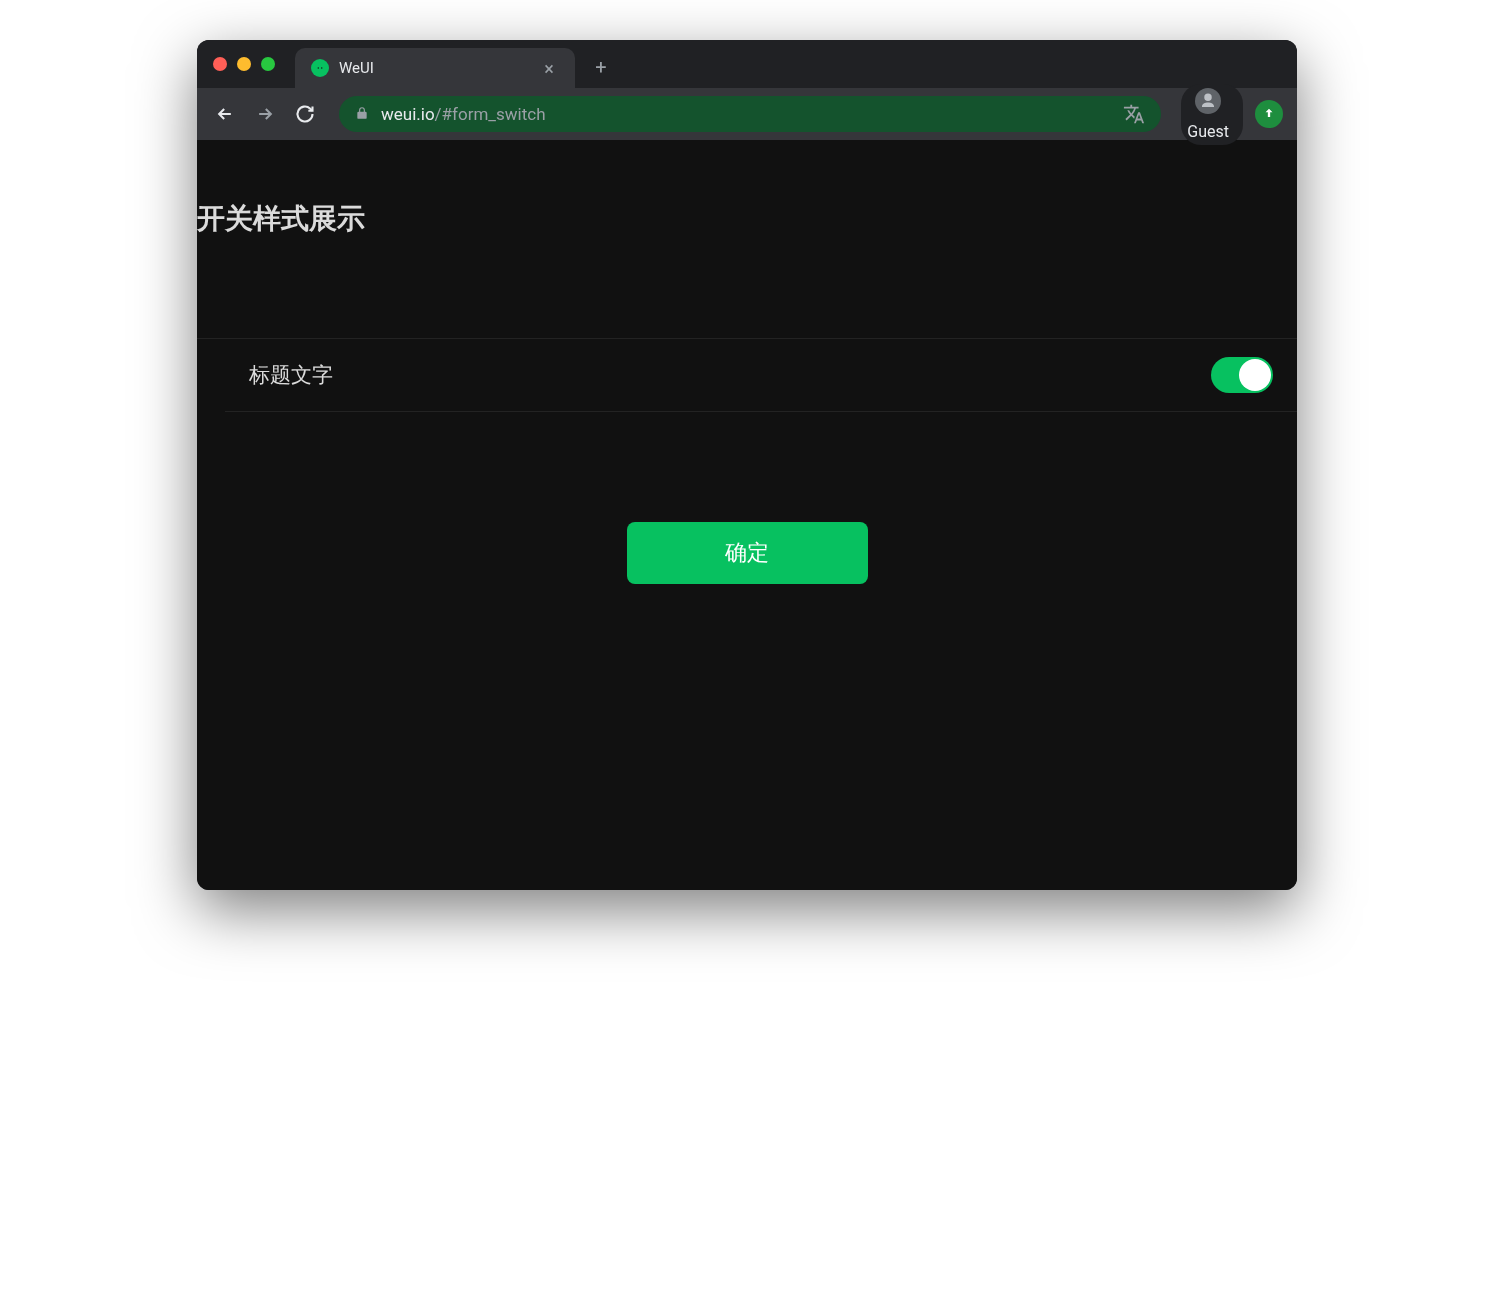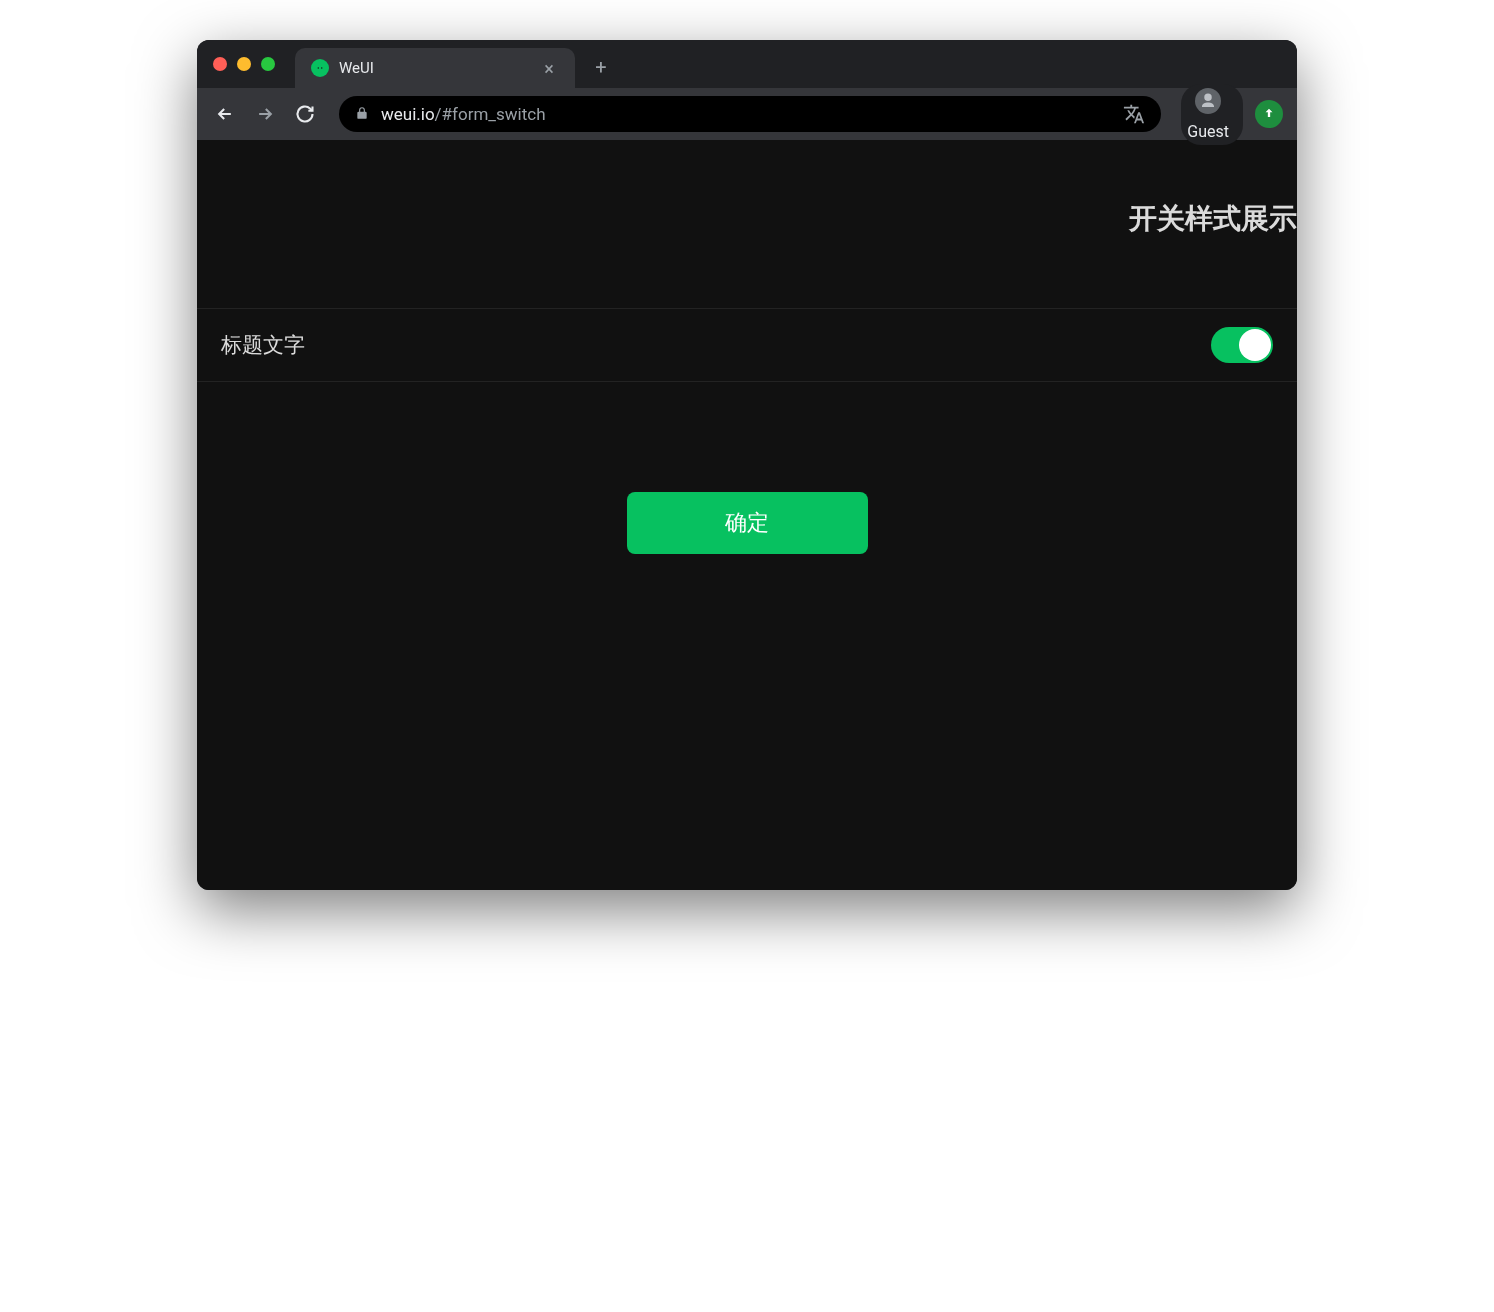--- a/index.html
+++ b/index.html
@@ -104,21 +104,21 @@
       display: flex;
       align-items: center;
       justify-content: center;
       cursor: pointer;
       border-radius: 50%;
     }
     .nav-btn.active { color: #e8eaed; }
     .nav-btn svg { width: 20px; height: 20px; }
     .address-bar {
       flex: 1;
-      background: #000000;
+      background: #14532d;
       height: 36px;
       border-radius: 18px;
       display: flex;
       align-items: center;
       padding: 0 16px;
       gap: 12px;
       color: #e8eaed;
       font-size: 17px;
       margin: 0 8px;
     }
@@ -168,32 +168,33 @@
     
     .page {
       background: #111;
       min-height: 750px;
       padding-top: 60px;
     }
     .page-title {
       color: rgba(255,255,255,0.85);
       font-size: 28px;
       font-weight: 600;
-      text-align: right;
-      margin-bottom: 70px;
+      text-align: left;
+      margin-bottom: 100px;
     }
     .cells {
       border-top: 1px solid rgba(255,255,255,0.08);
     }
     .cell {
       display: flex;
       align-items: center;
       justify-content: space-between;
       padding: 18px 24px;
       border-bottom: 1px solid rgba(255,255,255,0.08);
+      margin-left: 28px;
     }
     .cell-label {
       color: rgba(255,255,255,0.85);
       font-size: 21px;
     }
     .switch {
       width: 62px;
       height: 36px;
       border-radius: 18px;
       position: relative;

